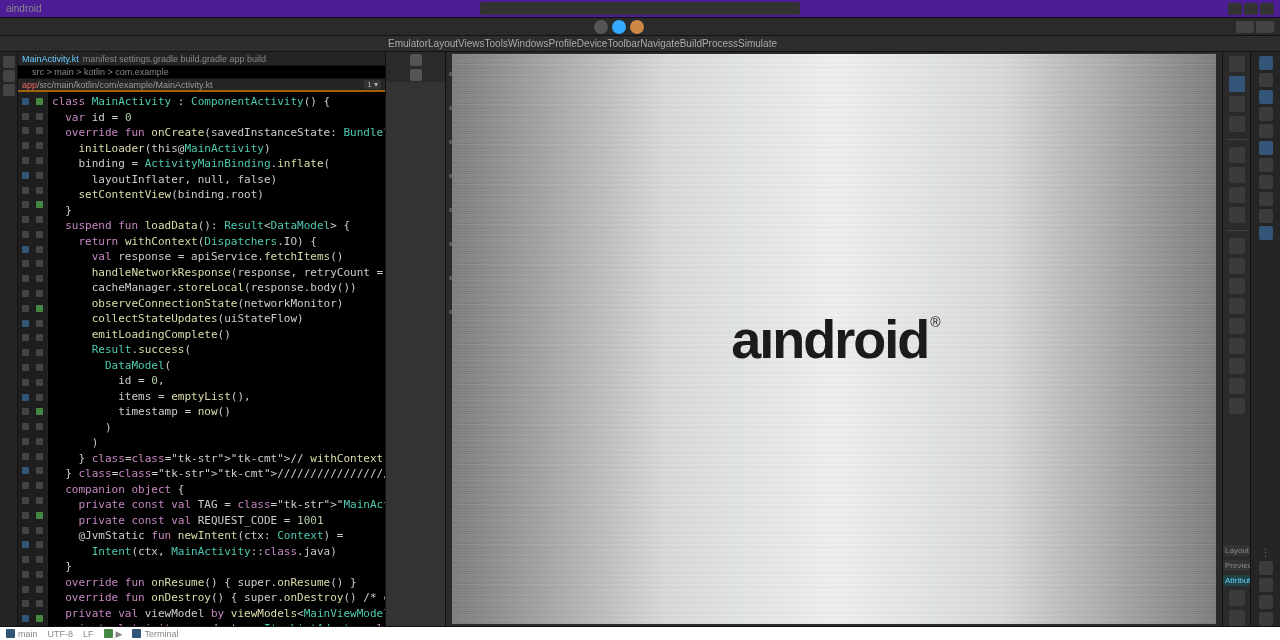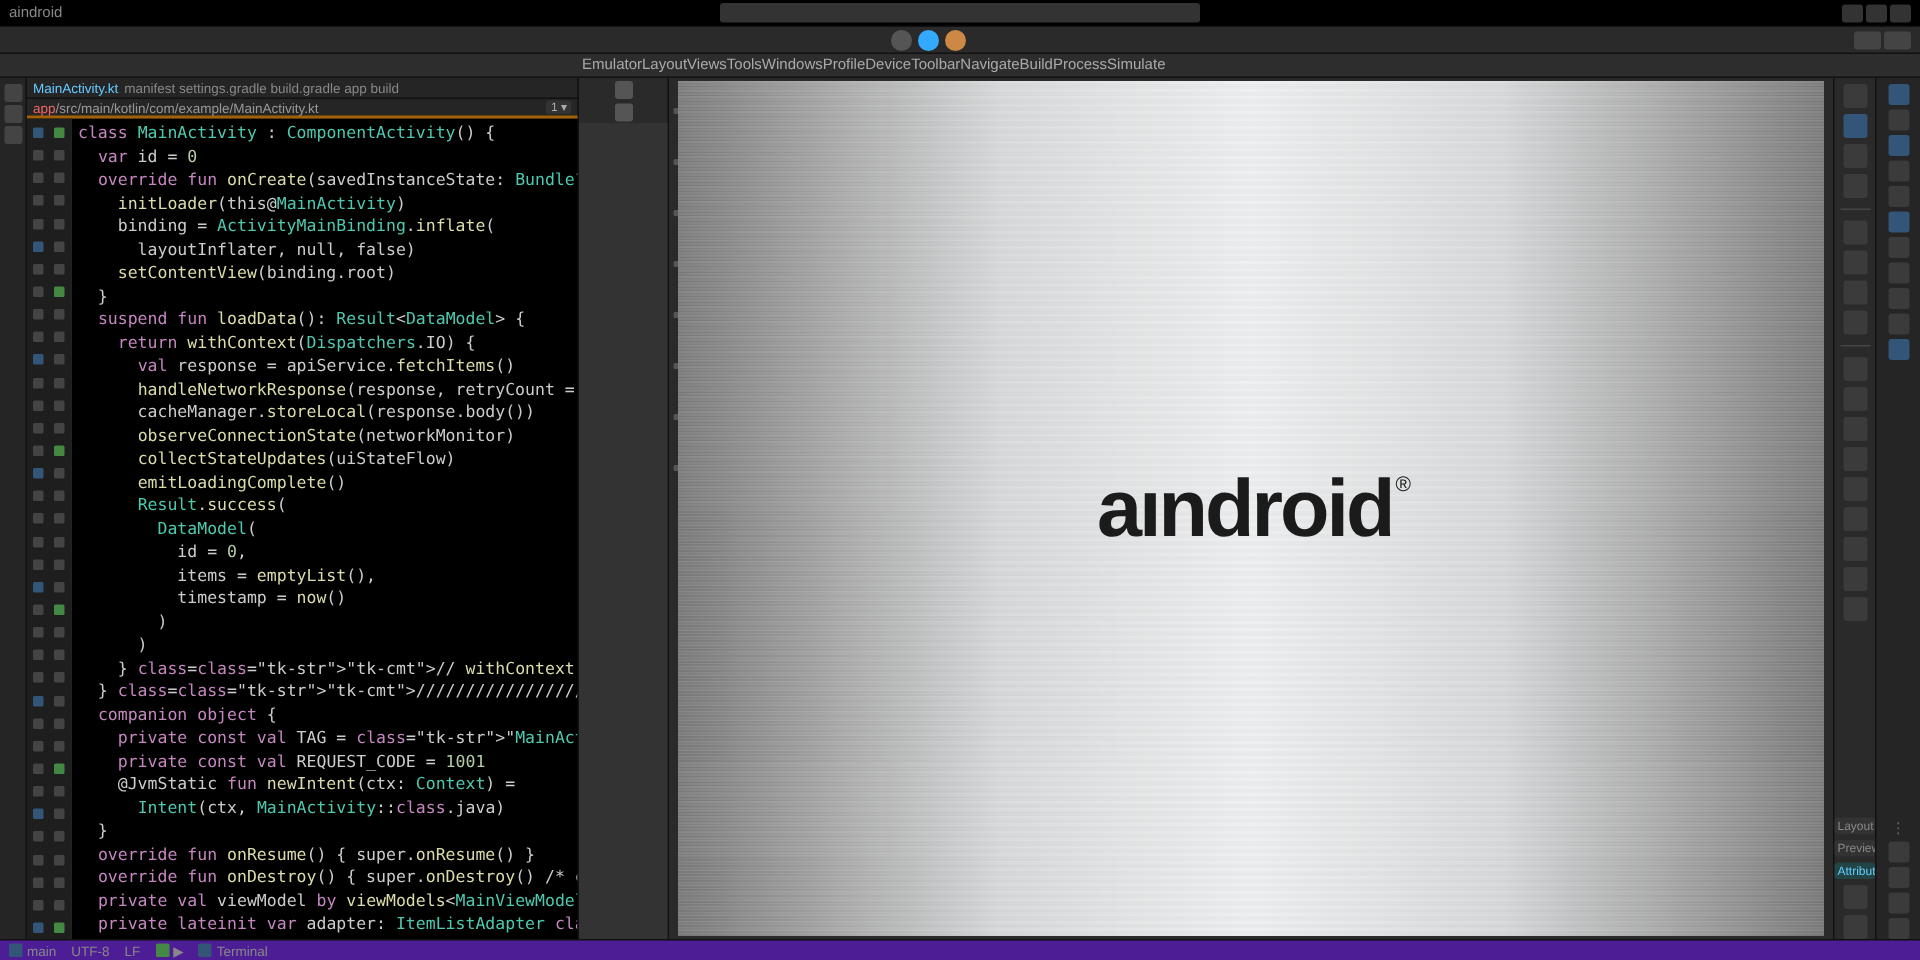--- a/index.html
+++ b/index.html
@@ -1,19 +1,19 @@
 <!DOCTYPE html>
 <html><head>
 <meta charset="utf-8">
 <style>
   * { margin: 0; padding: 0; box-sizing: border-box; }
   html, body { width: 1280px; height: 640px; overflow: hidden; font-family: "Segoe UI", Arial, sans-serif; background: #1e1e1e; color: #ccc; font-size: 11px; }
 
   
-  .titlebar { height: 18px; background: #000000; display: flex; align-items: center; padding: 0 6px; font-size: 10px; color: #888; border-bottom: 1px solid #111; }
+  .titlebar { height: 18px; background: #4c1d95; display: flex; align-items: center; padding: 0 6px; font-size: 10px; color: #888; border-bottom: 1px solid #111; }
   .titlebar .ttl { flex: 1; }
   .titlebar .search { width: 320px; height: 13px; background: #333; border-radius: 2px; margin: 0 auto; text-align: center; color: #777; font-size: 9px; line-height: 13px; position: absolute; left: 50%; transform: translateX(-50%); }
   .winbtns { display: flex; gap: 2px; }
   .winbtns span { width: 14px; height: 12px; background: #333; border-radius: 2px; display: inline-block; }
 
   
   .toolbar2 { height: 18px; background: #2a2a2a; display: flex; align-items: center; gap: 4px; padding: 0 6px; border-bottom: 1px solid #111; }
   .toolbar2 .icon { width: 14px; height: 14px; border-radius: 50%; background: #555; display: inline-block; }
   .toolbar2 .icon.blue { background: #3af; }
   .toolbar2 .icon.orange { background: #c84; }
@@ -111,21 +111,21 @@
   .right-rail1 .lbl { font-size: 8px; color: #888; writing-mode: horizontal-tb; padding: 1px 2px; background: #333; border-radius: 2px; width: 100%; text-align: left; }
   .right-rail1 .lbl.blue { color: #6cf; background: #244; }
 
   .right-rail2 { width: 30px; background: #252525; border-left: 1px solid #111; display: flex; flex-direction: column; align-items: center; padding-top: 4px; gap: 3px; }
   .right-rail2 .ri { width: 14px; height: 14px; background: #3b3b3b; border-radius: 2px; }
   .right-rail2 .ri.c { background: #357; }
   .right-rail2 .grow { flex: 1; }
   .right-rail2 .dots { font-size: 10px; color: #666; }
 
   
-  .status { height: 14px; background: #4c1d95; display: flex; align-items: center; font-size: 9px; color: #888; padding: 0 6px; gap: 10px; border-top: 1px solid #111; }
+  .status { height: 14px; background: #ffffff; display: flex; align-items: center; font-size: 9px; color: #888; padding: 0 6px; gap: 10px; border-top: 1px solid #111; }
   .status .si { display: flex; align-items: center; gap: 3px; }
   .status .sq { width: 9px; height: 9px; background: #357; border-radius: 1px; }
   .status .sq.g { background: #484; }
 </style>
 </head>
 <body>
 
 <div class="titlebar">
   <span class="ttl">aindroid</span>
   <div class="search" title=""></div>
@@ -169,20 +169,21 @@
     <div class="gi"></div>
     <div class="gi"></div>
     <div class="gi"></div>
   </div>
 
   <div class="code-panel">
     <div class="code-tabs">
       <span class="tab active">MainActivity.kt</span>
       <span class="tab">manifest settings.gradle build.gradle app build</span>
     </div>
+    <div class="breadcrumb">src &gt; main &gt; kotlin &gt; com.example</div>
     <div class="path-line">
       <span class="red">app</span>
       <span class="gray">/src/main/kotlin/com/example/MainActivity.kt</span>
       <span class="pill">1 ▾</span>
     </div>
 
     <div class="code-body">
       <div class="lines-gutter" id="gutter">
           <div class="lg">
             <span class="sq b"></span>

